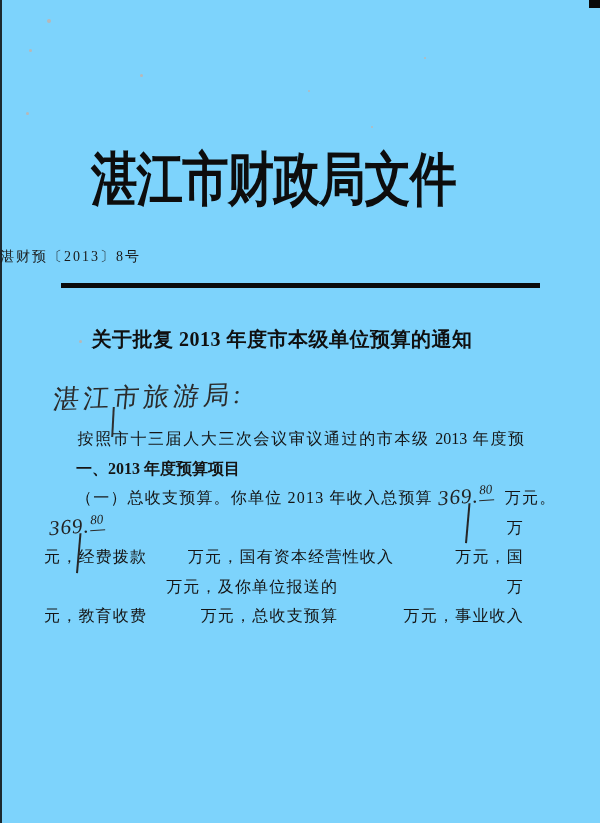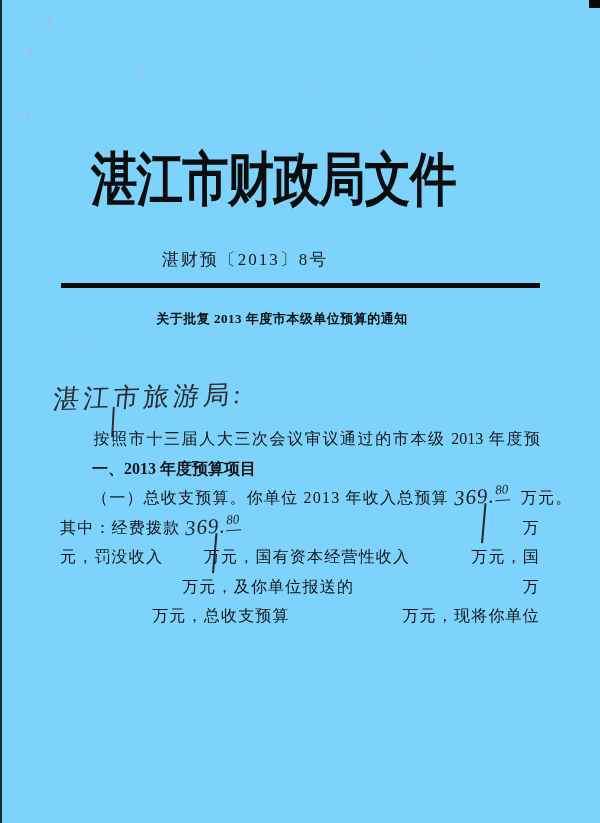--- a/index.html
+++ b/index.html
@@ -14,38 +14,38 @@
   .speck{position:absolute;border-radius:50%;}
   
   .letterhead{
     position:absolute;top:147px;left:91px;
     font-size:58px;line-height:66px;font-weight:900;
     white-space:nowrap;letter-spacing:-1px;
     transform:scaleX(0.8);transform-origin:0 50%;
     color:#0d0d0d;
   }
   .docnum{
-    position:absolute;top:248px;left:0;width:490px;text-align:center;
-    font-size:17px;letter-spacing:2px;color:#1a1a1a;
+    position:absolute;top:248px;left:0;width:490px;text-align:left;
+    font-size:14px;letter-spacing:2px;color:#1a1a1a;
   }
   .rule{position:absolute;top:283px;left:61px;width:479px;height:5px;background:#0b0b0b;}
   .notice-title{
-    position:absolute;top:310px;left:20px;width:524px;margin:0;
-    text-align:center;font-size:13px;font-weight:bold;letter-spacing:.5px;color:#101010;
+    position:absolute;top:326px;left:20px;width:524px;margin:0;
+    text-align:center;font-size:20px;font-weight:bold;letter-spacing:.5px;color:#101010;
   }
   
   .addressee{
     position:absolute;top:382px;left:55px;
     font-size:26px;letter-spacing:4px;color:#2b2b2b;font-weight:400;
     transform:rotate(-1.5deg) skewX(-7deg);transform-origin:0 0;white-space:nowrap;
   }
   .addr-tail{position:absolute;left:112px;top:407px;width:1.5px;height:30px;background:#2f2f2f;transform:rotate(3deg);}
   
   .body{
-    position:absolute;top:424px;left:60px;width:480px;
+    position:absolute;top:424px;left:44px;width:480px;
     font-size:16px;color:#151515;
   }
   .line{height:29.5px;line-height:29.5px;white-space:nowrap;}
   .line.justify{text-align:justify;text-align-last:justify;}
   .line.left{text-align:left;}
   .line.flex{display:flex;align-items:baseline;}
   .line.bold{font-weight:bold;}
   .indent{display:inline-block;width:32px;flex:0 0 32px;}
   .seg{white-space:nowrap;}
   .line.flex .seg{letter-spacing:1.2px;}
@@ -95,39 +95,39 @@
   <div class="body" id="body-lines">
       <div class="line justify"><span class="indent"></span><span class="seg">按照市十三届人大三次会议审议通过的市本级 2013 年度预</span></div>
       <div class="line left bold"><span class="indent"></span><span class="seg">一、2013 年度预算项目</span></div>
       <div class="line flex">
         <span class="indent"></span>
         <span class="seg">（一）总收支预算。你单位 2013 年收入总预算</span>
         <span class="hw"><span class="hw-main">369.</span><span class="hw-sup">80</span><span class="hw-tail"></span></span>
         <span class="seg">万元。</span>
       </div>
       <div class="line flex">
-        <span class="seg">其中：经费拨款</span>
         <span class="hw"><span class="hw-main">369.</span><span class="hw-sup">80</span><span class="hw-tail"></span></span>
         <span class="blank" style="flex-grow: 1;"></span>
         <span class="seg">万</span>
       </div>
       <div class="line flex">
-        <span class="seg">元，罚没收入</span>
+        <span class="seg">元，经费拨款</span>
         <span class="blank" style="flex-grow: 0.4;"></span>
         <span class="seg">万元，国有资本经营性收入</span>
         <span class="blank" style="flex-grow: 0.6;"></span>
         <span class="seg">万元，国</span>
       </div>
       <div class="line flex">
         <span class="blank" style="flex-grow: 0.42;"></span>
         <span class="seg">万元，及你单位报送的</span>
         <span class="blank" style="flex-grow: 0.58;"></span>
         <span class="seg">万</span>
       </div>
       <div class="line flex">
+        <span class="seg">元，教育收费</span>
         <span class="blank" style="flex-grow: 0.45;"></span>
         <span class="seg">万元，总收支预算</span>
         <span class="blank" style="flex-grow: 0.55;"></span>
-        <span class="seg">万元，现将你单位</span>
+        <span class="seg">万元，事业收入</span>
       </div>
     </div>
 
 </div>
 
 </body></html>

